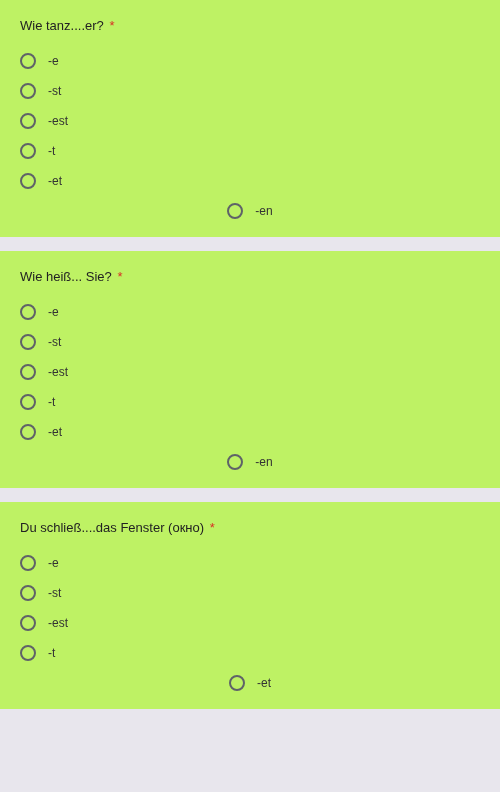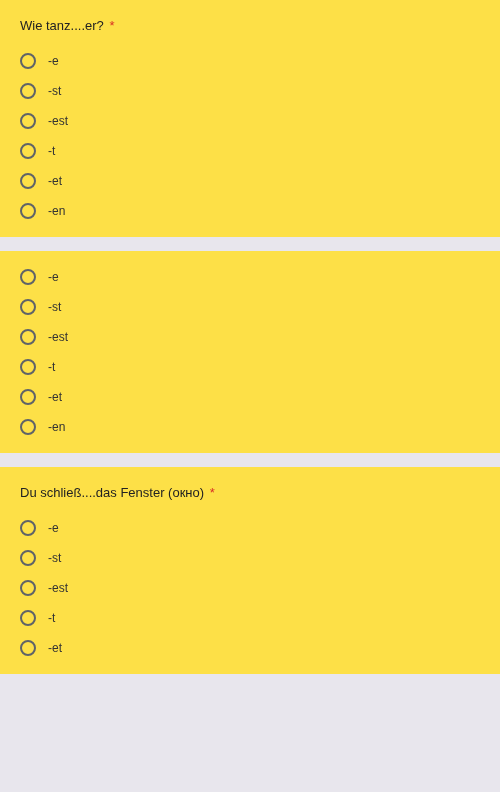--- a/index.html
+++ b/index.html
@@ -2,42 +2,42 @@
 <html><head>
 <meta charset="utf-8">
 <style>
   * { box-sizing: border-box; margin: 0; padding: 0; }
   body {
     font-family: Arial, Helvetica, sans-serif;
     background: #e8e6ed;
     width: 500px;
   }
   .question-card {
-    background: #fde047;
+    background: #bef264;
     padding: 18px 20px 18px 20px;
     margin-bottom: 14px;
   }
   .question-card:last-child { margin-bottom: 12px; }
   .question-title {
     font-size: 13px;
     color: #222;
     margin-bottom: 20px;
     font-weight: 400;
   }
   .required-asterisk {
     color: #d93025;
     margin-left: 2px;
   }
   .option-row {
     display: flex;
     align-items: center;
     margin-bottom: 14px;
     cursor: pointer;
   }
-  .option-row:last-child { margin-bottom: 0; }
+  .option-row:last-child { margin-bottom: 0; justify-content: center; }
   .radio-circle {
     width: 16px;
     height: 16px;
     border: 2px solid #5f6368;
     border-radius: 50%;
     margin-right: 12px;
     flex-shrink: 0;
   }
   .option-label {
     font-size: 12px;
@@ -72,20 +72,24 @@
     <span class="radio-circle"></span>
     <span class="option-label">-et</span>
   </div>
   <div class="option-row">
     <span class="radio-circle"></span>
     <span class="option-label">-en</span>
   </div>
 </div>
 
 <div class="question-card">
+  <div class="question-title">
+    <span>Wie heiß... Sie?</span>
+    <span class="required-asterisk">*</span>
+  </div>
   <div class="option-row">
     <span class="radio-circle"></span>
     <span class="option-label">-e</span>
   </div>
   <div class="option-row">
     <span class="radio-circle"></span>
     <span class="option-label">-st</span>
   </div>
   <div class="option-row">
     <span class="radio-circle"></span>

